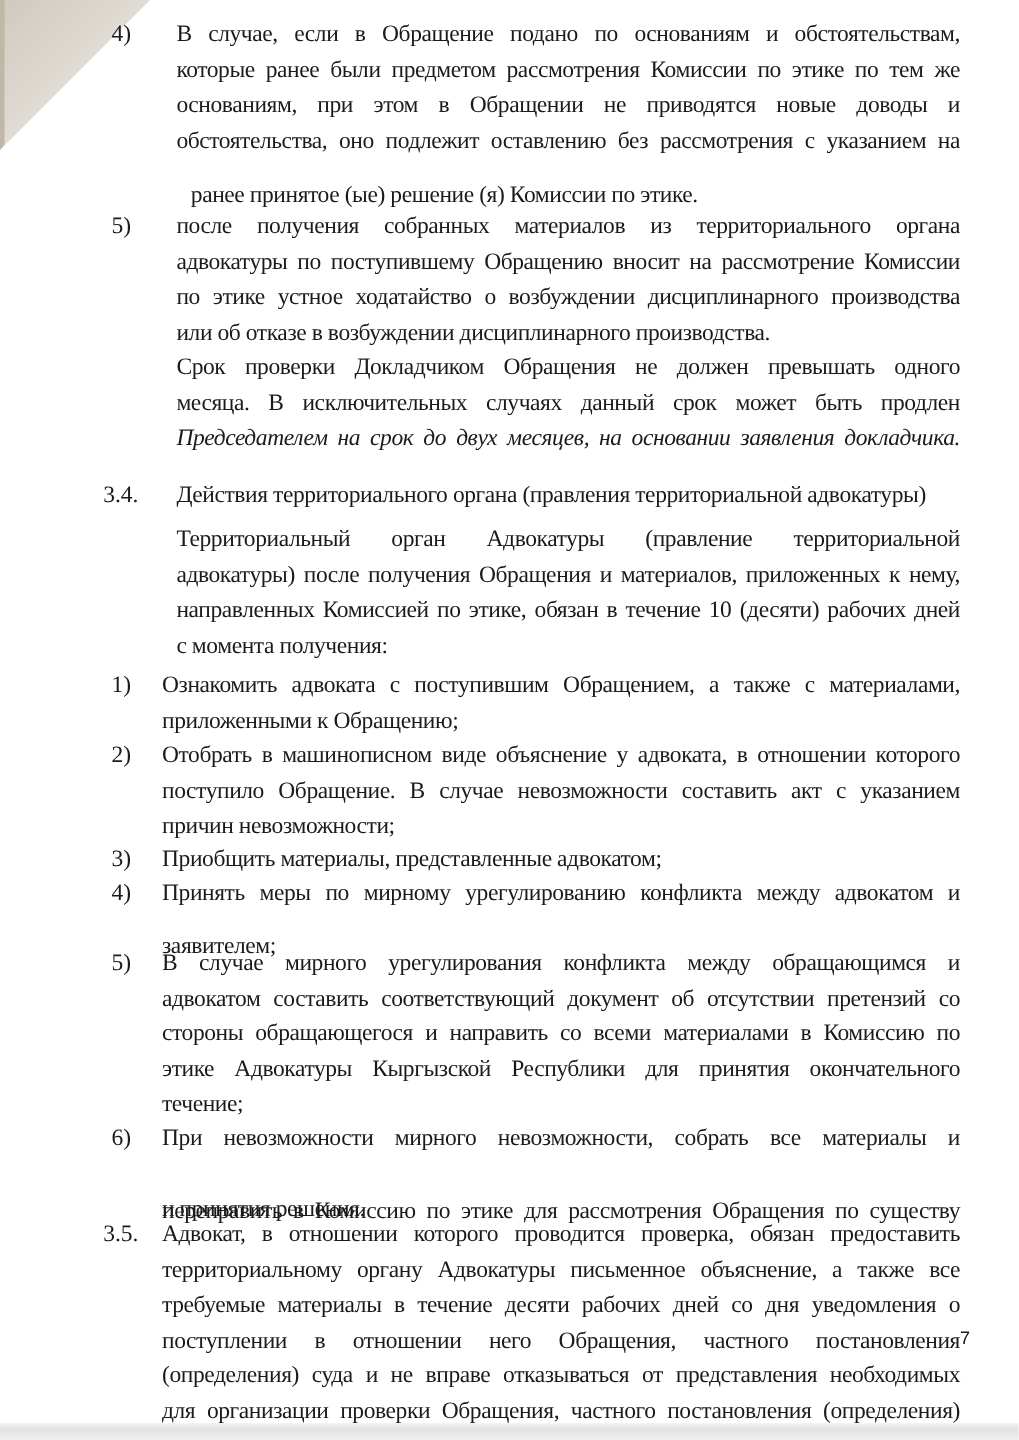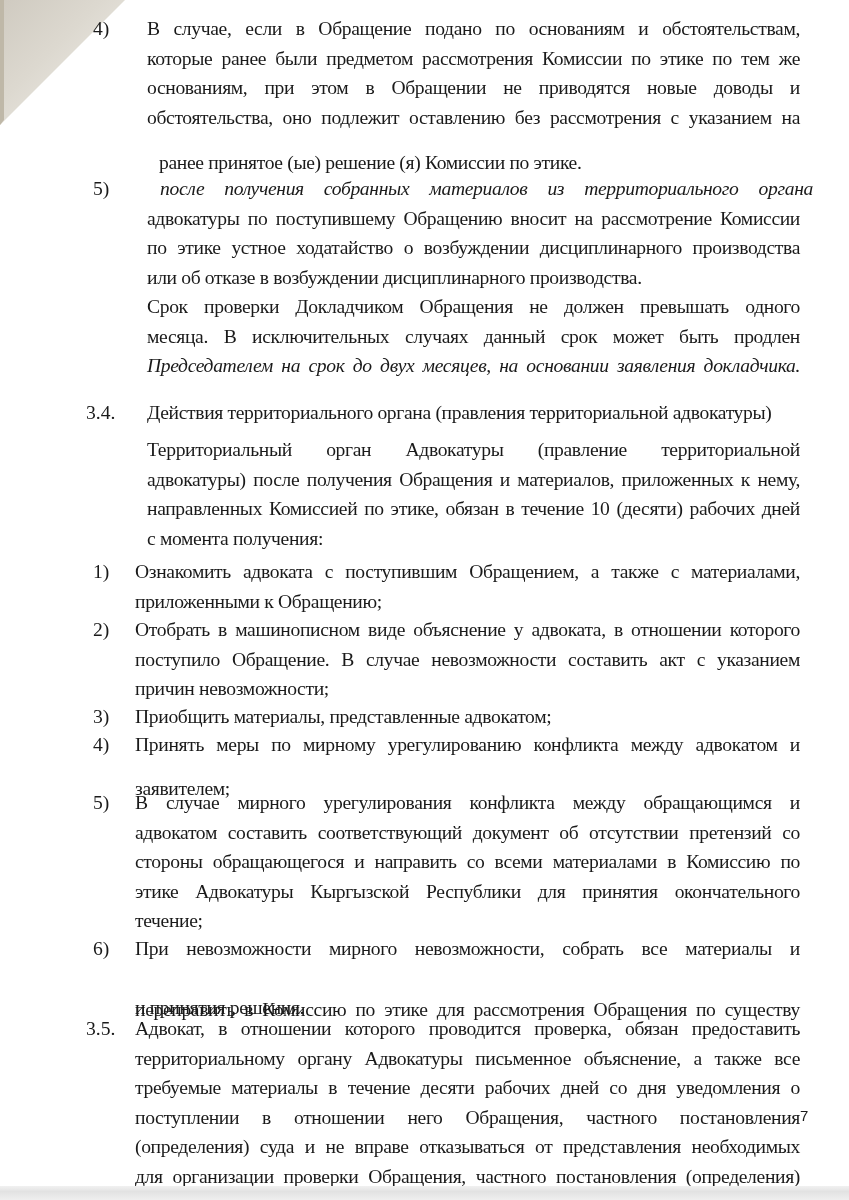--- a/index.html
+++ b/index.html
@@ -41,21 +41,21 @@
     <div>
       <div class="num" style="left: 93px; top: 17px;">4)</div>
       <div class="line just" style="left: 147px; top: 17px; width: 653px;">В случае, если в Обращение подано по основаниям и обстоятельствам,</div>
       <div class="line just" style="left: 147px; top: 46.5px; width: 653px;">которые ранее были предметом рассмотрения Комиссии по этике по тем же</div>
       <div class="line just" style="left: 147px; top: 76px; width: 653px;">основаниям, при этом в Обращении не приводятся новые доводы и</div>
       <div class="line just" style="left: 147px; top: 105.5px; width: 653px;">обстоятельства, оно подлежит оставлению без рассмотрения с указанием на</div>
       <div class="line" style="left: 147px; top: 151px; width: 653px; margin-left: 12px;">ранее принятое (ые) решение (я) Комиссии по этике.</div>
     </div>
     <div>
       <div class="num" style="left: 93px; top: 177px;">5)</div>
-      <div class="line just" style="left: 160px; top: 177px; width: 653px; font-style: italic;">после получения собранных материалов из территориального органа</div>
+      <div class="line just" style="left: 147px; top: 177px; width: 653px;">после получения собранных материалов из территориального органа</div>
       <div class="line just" style="left: 147px; top: 206.5px; width: 653px;">адвокатуры по поступившему Обращению вносит на рассмотрение Комиссии</div>
       <div class="line just" style="left: 147px; top: 236px; width: 653px;">по этике устное ходатайство о возбуждении дисциплинарного производства</div>
       <div class="line" style="left: 147px; top: 265.5px; width: 653px;">или об отказе в возбуждении дисциплинарного производства.</div>
       <div class="line just" style="left: 147px; top: 295px; width: 653px;">Срок проверки Докладчиком Обращения не должен превышать одного</div>
       <div class="line just" style="left: 147px; top: 324.5px; width: 653px;">месяца. В исключительных случаях данный срок может быть продлен</div>
       <div class="line just" style="left: 147px; top: 354px; width: 653px; font-style: italic;">Председателем на срок до двух месяцев, на основании заявления докладчика.</div>
     </div>
     <div>
       <div class="num" style="left: 86px; top: 401px;">3.4.</div>
       <div class="line" style="left: 147px; top: 401px; width: 653px;">Действия территориального органа (правления территориальной адвокатуры)</div>

